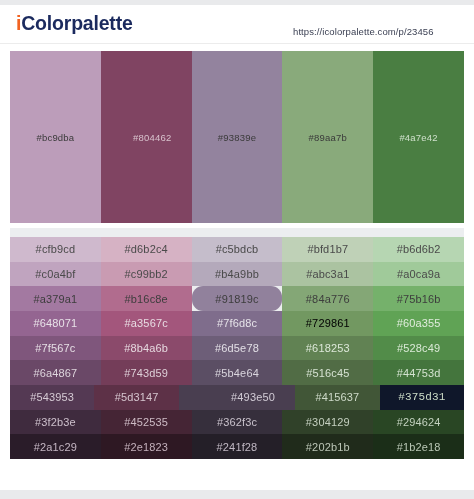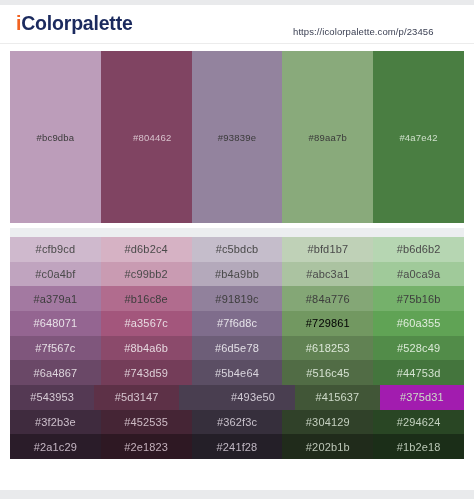--- a/index.html
+++ b/index.html
@@ -197,21 +197,21 @@
             <span class="cell-label" style="color: rgb(74, 74, 74);">#a0ca9a</span>
           </div>
         </div>
         <div class="grid-row">
           <div class="cell" style="background: rgb(163, 121, 161);">
             <span class="cell-label" style="color: rgb(61, 61, 61);">#a379a1</span>
           </div>
           <div class="cell" style="background: rgb(177, 108, 142);">
             <span class="cell-label" style="color: rgb(61, 61, 61);">#b16c8e</span>
           </div>
-          <div class="cell" style="background: rgb(145, 129, 156);">
+          <div class="cell" style="background: rgb(145, 129, 156); border-radius: 11px;">
             <span class="cell-label" style="color: rgb(61, 61, 61);">#91819c</span>
           </div>
           <div class="cell" style="background: rgb(132, 167, 118);">
             <span class="cell-label" style="color: rgb(61, 61, 61);">#84a776</span>
           </div>
           <div class="cell" style="background: rgb(117, 177, 107);">
             <span class="cell-label" style="color: rgb(61, 61, 61);">#75b16b</span>
           </div>
         </div>
         <div class="grid-row">
@@ -271,21 +271,21 @@
           </div>
           <div class="cell" style="background: rgb(93, 49, 71);">
             <span class="cell-label" style="color: rgb(214, 198, 207);">#5d3147</span>
           </div>
           <div class="cell" style="background: rgb(73, 62, 80); padding-left: 32px;">
             <span class="cell-label" style="color: rgb(210, 204, 214);">#493e50</span>
           </div>
           <div class="cell" style="background: rgb(65, 86, 55);">
             <span class="cell-label" style="color: rgb(206, 218, 201);">#415637</span>
           </div>
-          <div class="cell" style="background: #a21caf;">
+          <div class="cell" style="background: #0f172a; font-family: Liberation Mono, monospace;">
             <span class="cell-label" style="color: rgb(204, 220, 200);">#375d31</span>
           </div>
         </div>
         <div class="grid-row">
           <div class="cell" style="background: rgb(63, 43, 62);">
             <span class="cell-label" style="color: rgb(205, 192, 204);">#3f2b3e</span>
           </div>
           <div class="cell" style="background: rgb(69, 37, 53);">
             <span class="cell-label" style="color: rgb(205, 187, 197);">#452535</span>
           </div>

